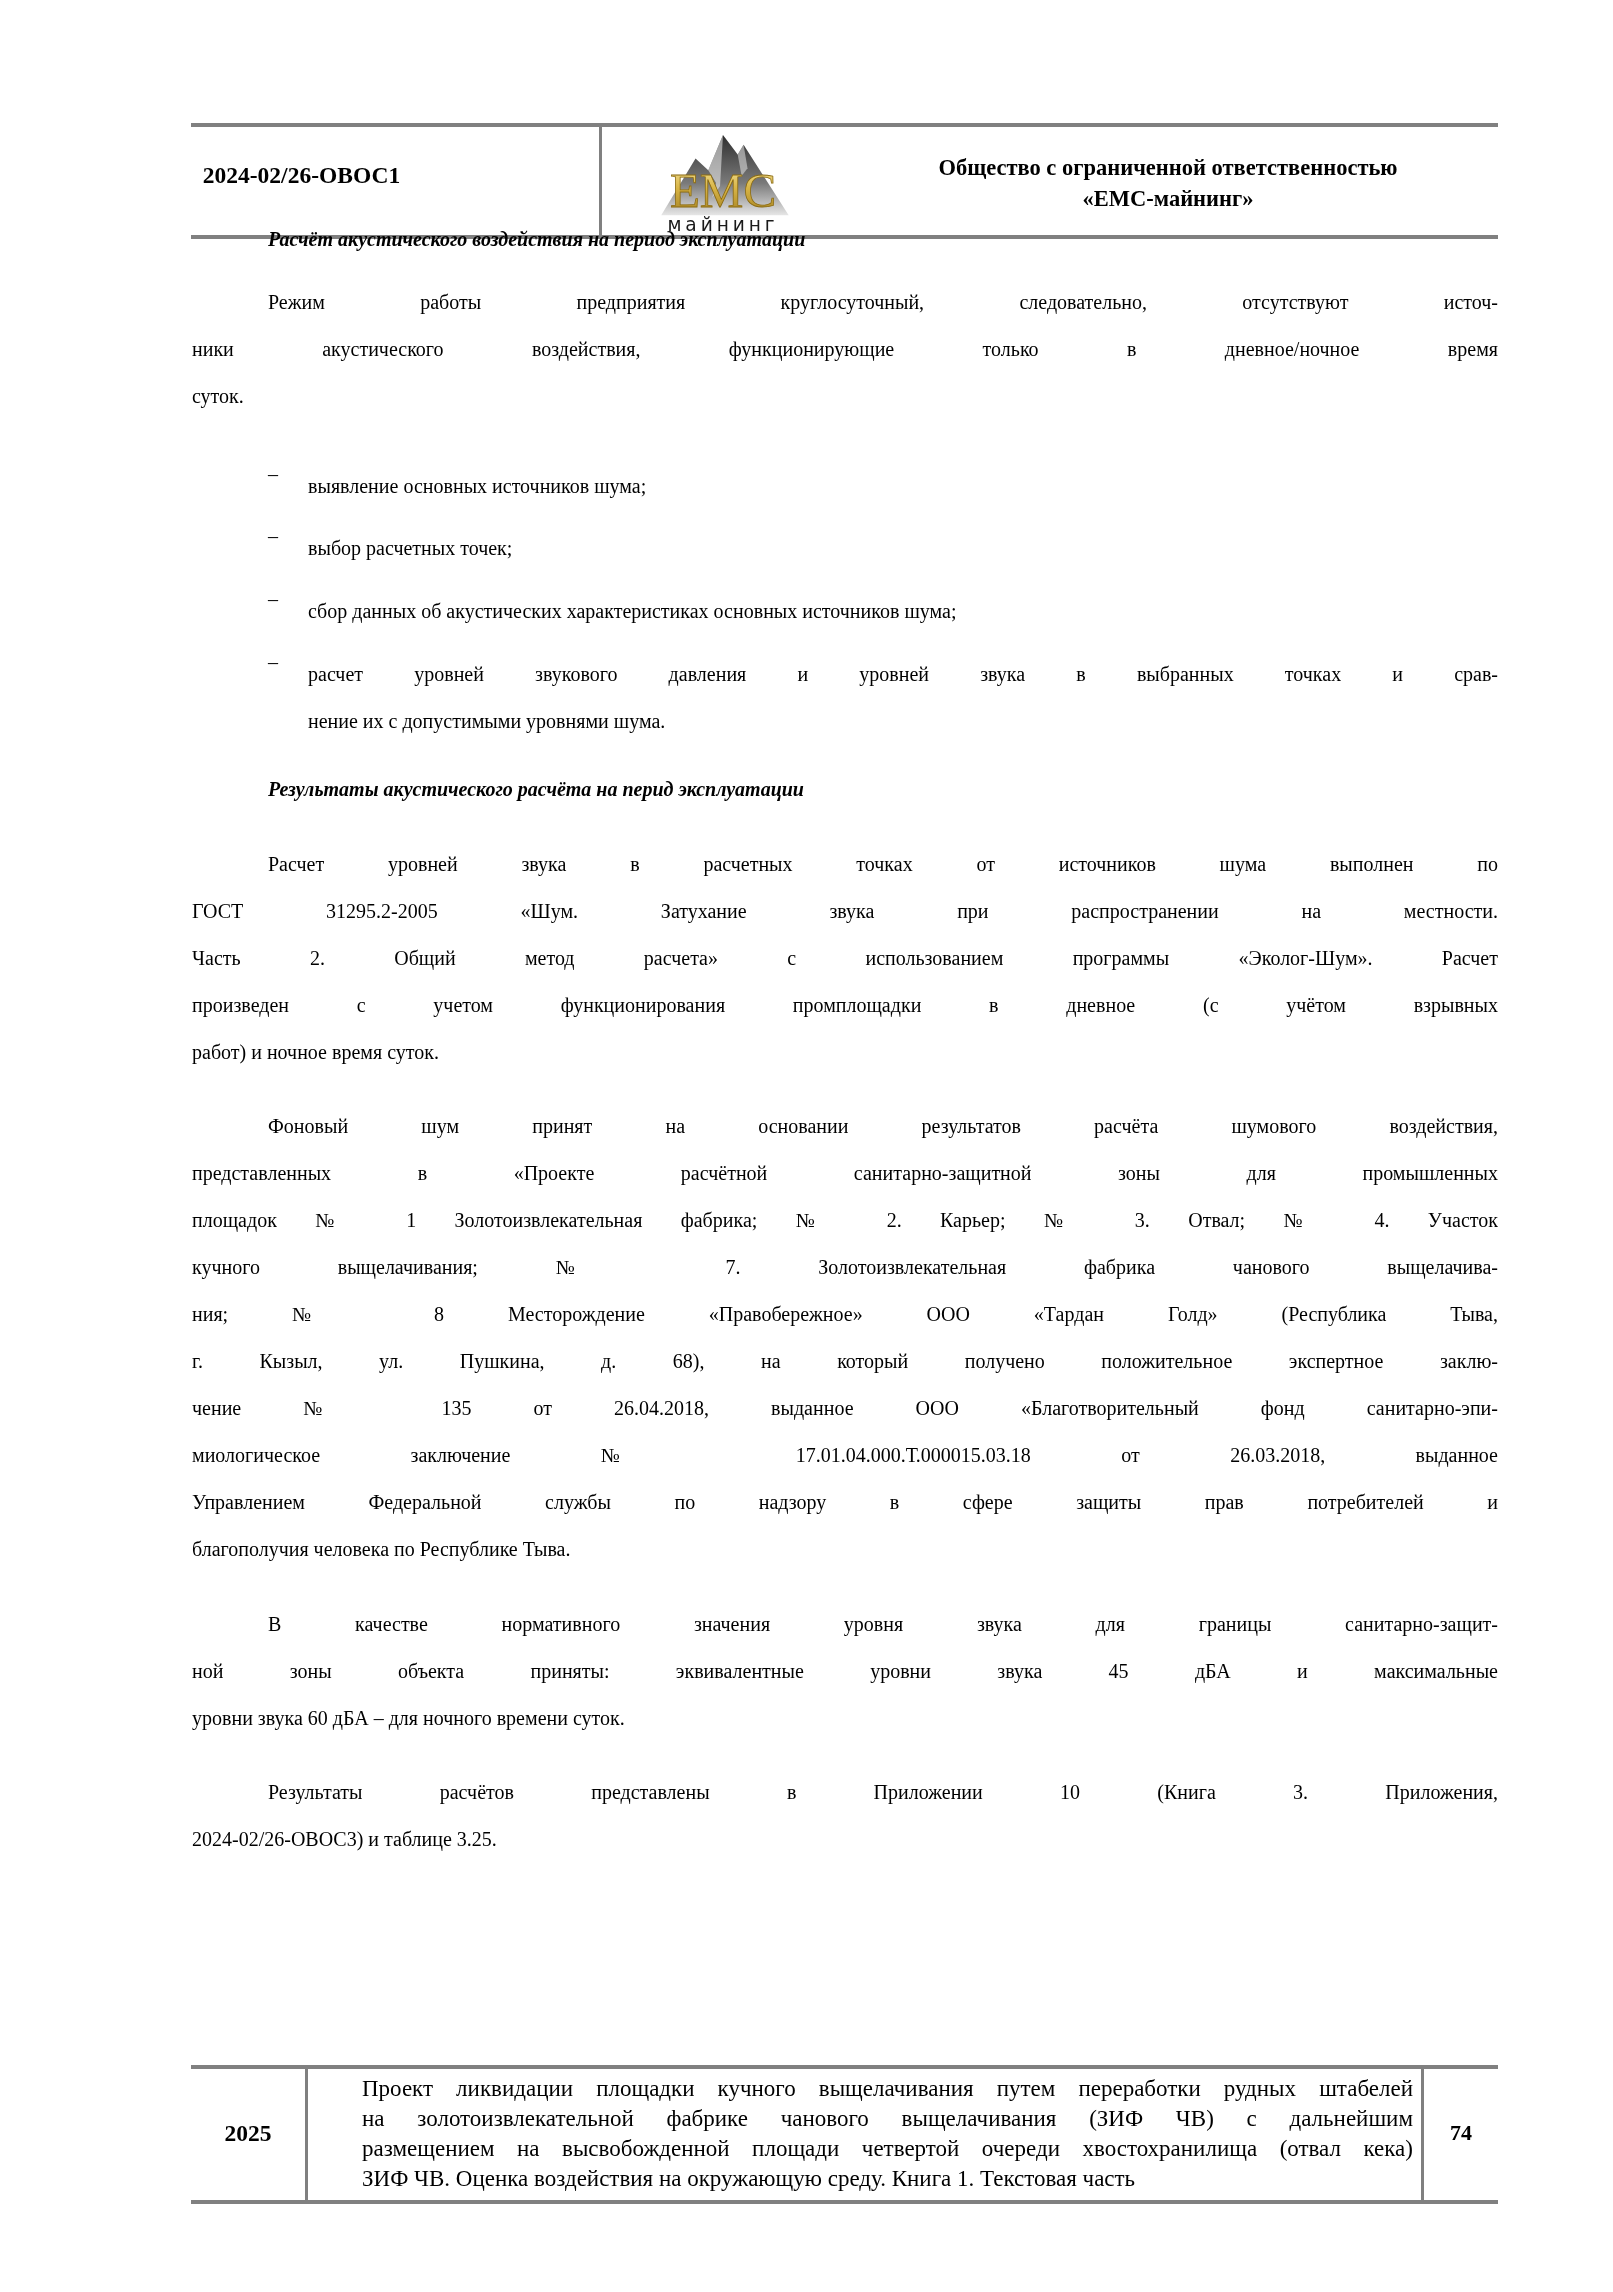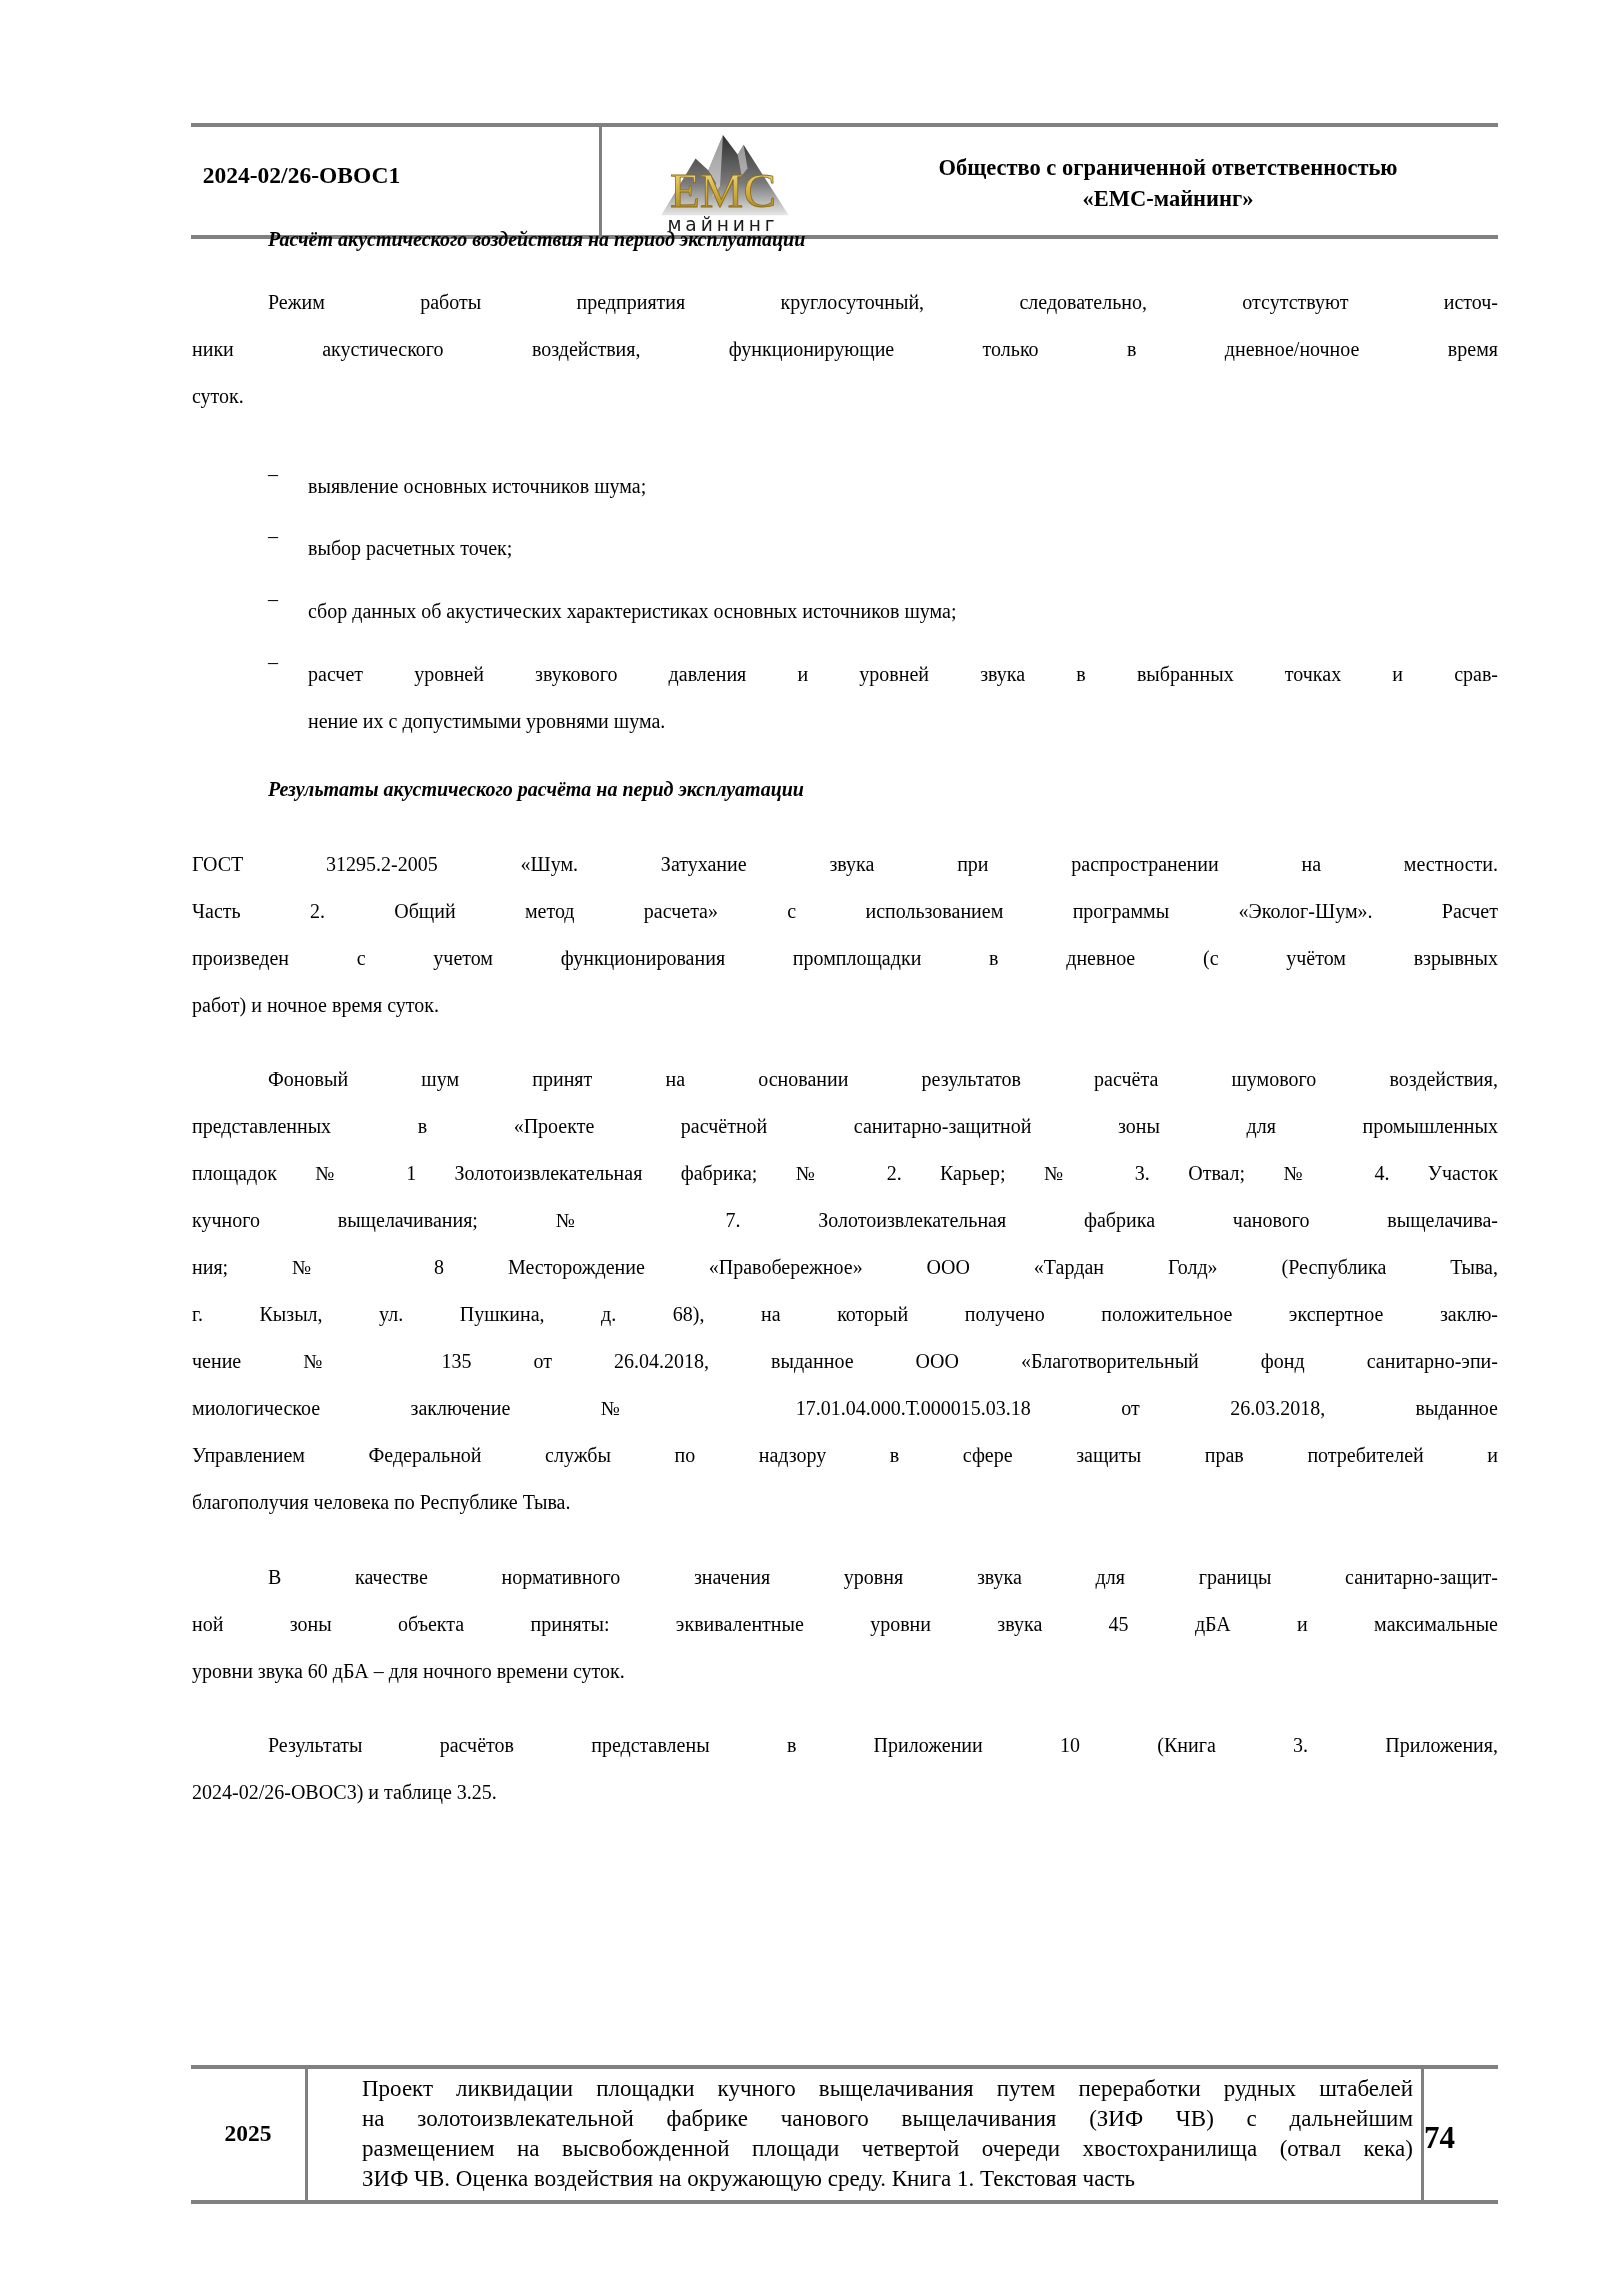--- a/index.html
+++ b/index.html
@@ -34,21 +34,21 @@
     .ftr { position: absolute; left: 191px; top: 2065px; width: 1307px; height: 139px; }
     .ftr .rule-top, .ftr .rule-bot { position: absolute; left: 0; width: 100%; height: 3.9px; background: #808080; }
     .ftr .rule-top { top: 0; }
     .ftr .rule-bot { bottom: 0; }
     .ftr .vdiv1 { position: absolute; left: 114px; top: 2px; width: 2.9px; height: 135px; background: #808080; }
     .ftr .vdiv2 { position: absolute; left: 1230px; top: 2px; width: 2.9px; height: 135px; background: #808080; }
     .ftr .year { position: absolute; left: 0; width: 114px; top: 55px; text-align: center; font-weight: bold; font-size: 23.5px; }
     .ftr .desc { position: absolute; left: 124px; width: 1098px; top: 8.8px; font-size: 23px; }
     .ftr .desc .fline { display: block; height: 30px; line-height: 30px; white-space: nowrap; text-align: justify; text-align-last: justify; margin-left: 47px; }
     .ftr .desc .fline.last { text-align: left; text-align-last: left; }
-    .ftr .page { position: absolute; left: 1233px; right: 0; top: 55px; font-weight: bold; font-size: 31px; }
+    .ftr .page { position: absolute; left: 1233px; right: 0; top: 55px; text-align: center; font-weight: bold; font-size: 22px; }
   </style>
 </head>
 <body>
 
 <div class="hdr">
   <div class="rule-top"></div>
   <div class="vdiv"></div>
   <div class="code">2024-02/26-ОВОС1</div>
 
   <div class="logo">
@@ -115,20 +115,21 @@
       <span class="line">расчет уровней звукового давления и уровней звука в выбранных точках и срав-</span>
       <span class="line last">нение их с допустимыми уровнями шума.</span>
     </div>
   </div>
   <div class="gap-m"></div>
 
   <div class="heading">Результаты акустического расчёта на перид эксплуатации</div>
   <div class="gap-l"></div>
 
   <div>
+    <span class="line indent">Расчет уровней звука в расчетных точках от источников шума выполнен по</span>
     <span class="line">ГОСТ 31295.2-2005 «Шум. Затухание звука при распространении на местности.</span>
     <span class="line">Часть 2. Общий метод расчета» с использованием программы «Эколог-Шум». Расчет</span>
     <span class="line">произведен с учетом функционирования промплощадки в дневное (с учётом взрывных</span>
     <span class="line last">работ) и ночное время суток.</span>
   </div>
   <div class="gap-l"></div>
 
   <div>
     <span class="line indent">Фоновый шум принят на основании результатов расчёта шумового воздействия,</span>
     <span class="line">представленных в «Проекте расчётной санитарно-защитной зоны для промышленных</span>

